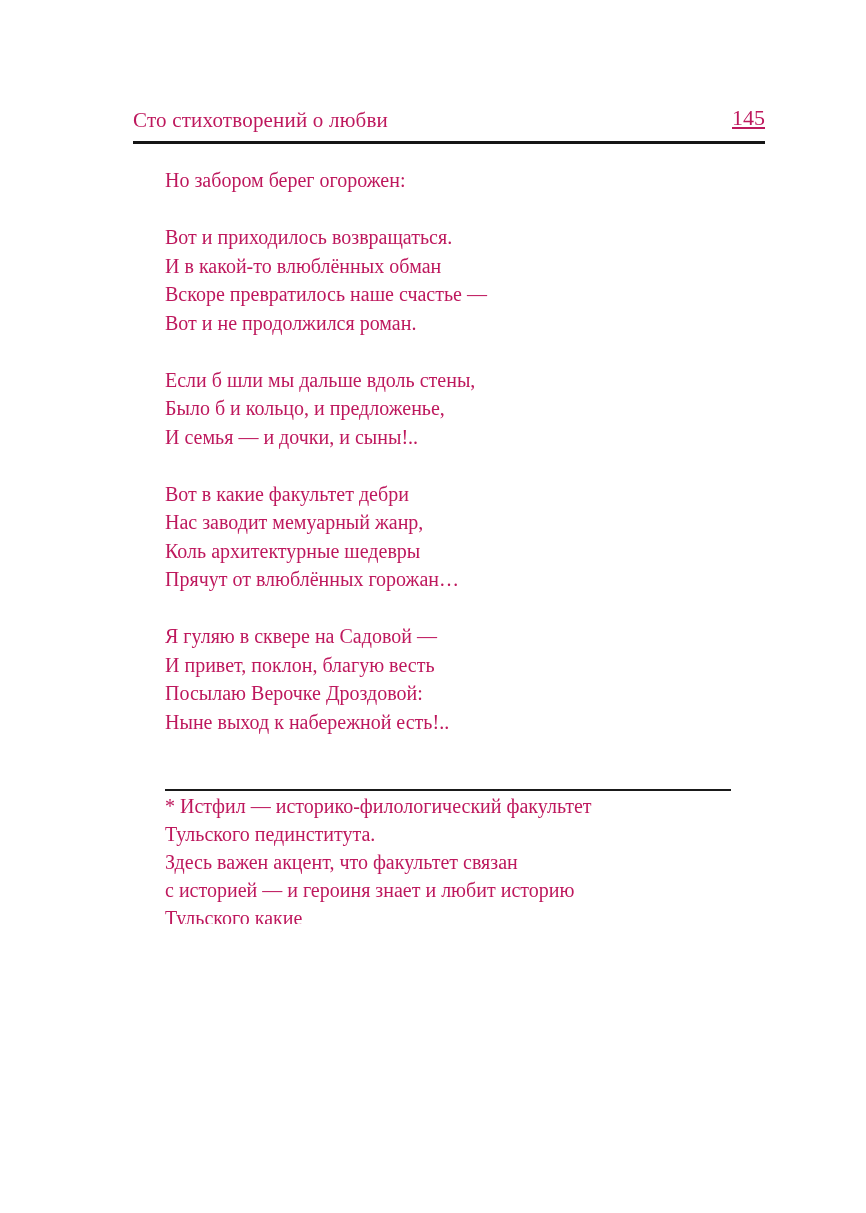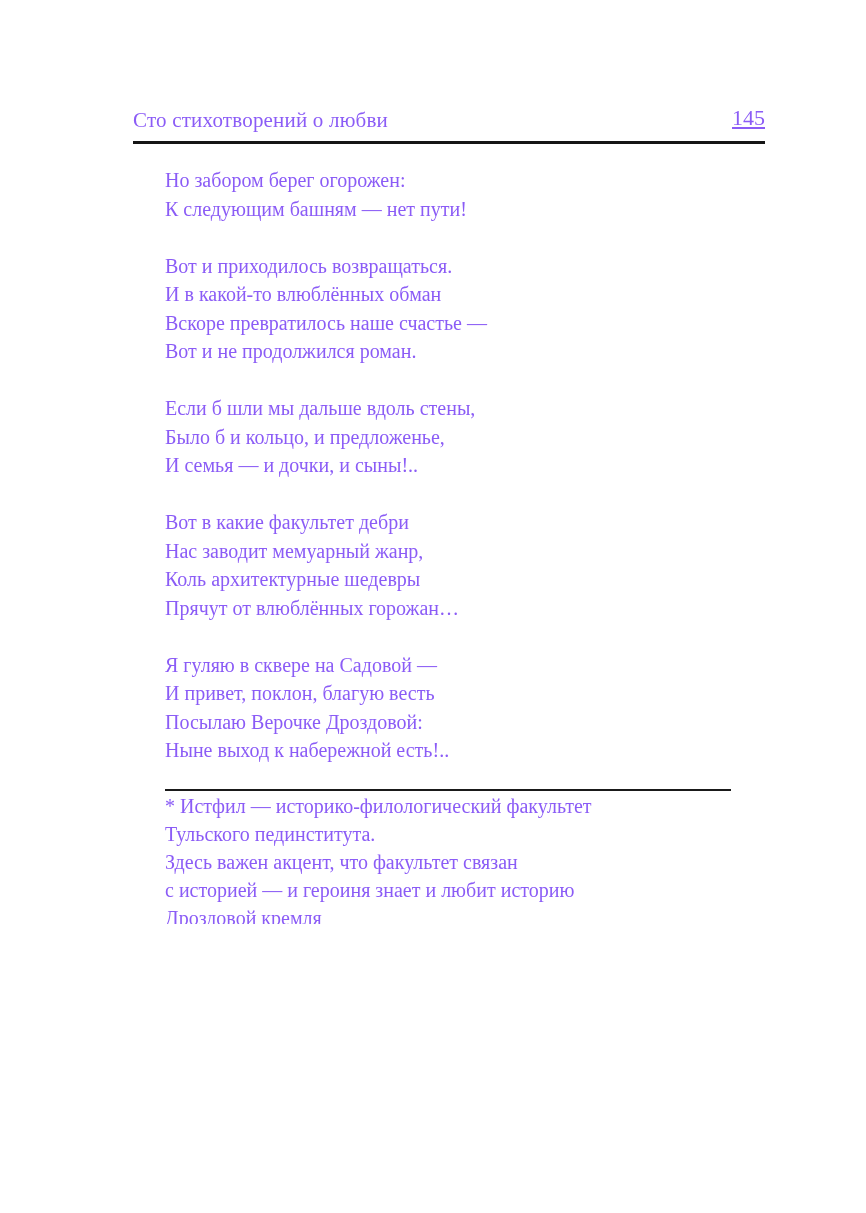--- a/index.html
+++ b/index.html
@@ -5,21 +5,21 @@
   html, body {
     margin: 0;
     padding: 0;
     background: #ffffff;
   }
   .page {
     position: relative;
     width: 866px;
     height: 924px;
     background: #ffffff;
-    color: #8b5cf6;
+    color: #be185d;
     font-family: "Liberation Serif", "DejaVu Serif", serif;
     overflow: hidden;
   }
   .running-title {
     position: absolute;
     left: 133px;
     top: 107px;
     font-size: 21px;
     line-height: 26px;
     letter-spacing: 0.2px;
@@ -86,21 +86,20 @@
 
   <header>
     <span class="running-title">Сто стихотворений о любви</span>
     <span class="page-number">145</span>
     <div class="header-rule"></div>
   </header>
 
   <main class="poem">
     <div class="stanza">
       <div>Но забором берег огорожен:</div>
-      <div>К следующим башням — нет пути!</div>
     </div>
     <div class="stanza">
       <div>Вот и приходилось возвращаться.</div>
       <div>И в какой-то влюблённых обман</div>
       <div>Вскоре превратилось наше счастье —</div>
       <div>Вот и не продолжился роман.</div>
     </div>
     <div class="stanza">
       <div>Если б шли мы дальше вдоль стены,</div>
       <div>Было б и кольцо, и предложенье,</div>
@@ -120,21 +119,21 @@
     </div>
   </main>
 
   <div class="footnote-rule"></div>
 
   <section class="footnote">
     <div>* Истфил — историко-филологический факультет</div>
     <div>Тульского пединститута.</div>
     <div>Здесь важен акцент, что факультет связан</div>
     <div>с историей — и героиня знает и любит историю</div>
-    <div>Дроздовой кремля</div>
+    <div>Тульского какие</div>
   </section>
 
   <svg class="flourish" viewBox="0 0 350 56" fill="none" stroke="#111111" stroke-linecap="round" stroke-linejoin="round" aria-hidden="true">
 
     <path stroke-width="3.2" d="M152 22 C160 16, 168 12, 173 16 C180 22, 182 42, 175 48 C168 42, 170 22, 177 16 C182 12, 190 16, 198 22"></path>
 
     <g>
       <path stroke-width="2.6" d="M175 18 C210 4, 250 2, 278 10 C296 16, 294 30, 274 30 C252 30, 232 22, 205 26 C193 28, 183 30, 178 33"></path>
       <path stroke-width="3.2" d="M175 34 C215 44, 258 42, 292 30 C316 22, 334 18, 341 25 C346 31, 340 39, 333 36 C328 33, 330 26, 336 25"></path>
       <path stroke-width="2.4" d="M183 30 C196 22, 216 20, 224 25 C229 29, 223 34, 211 33 C199 32, 189 31, 183 30"></path>

